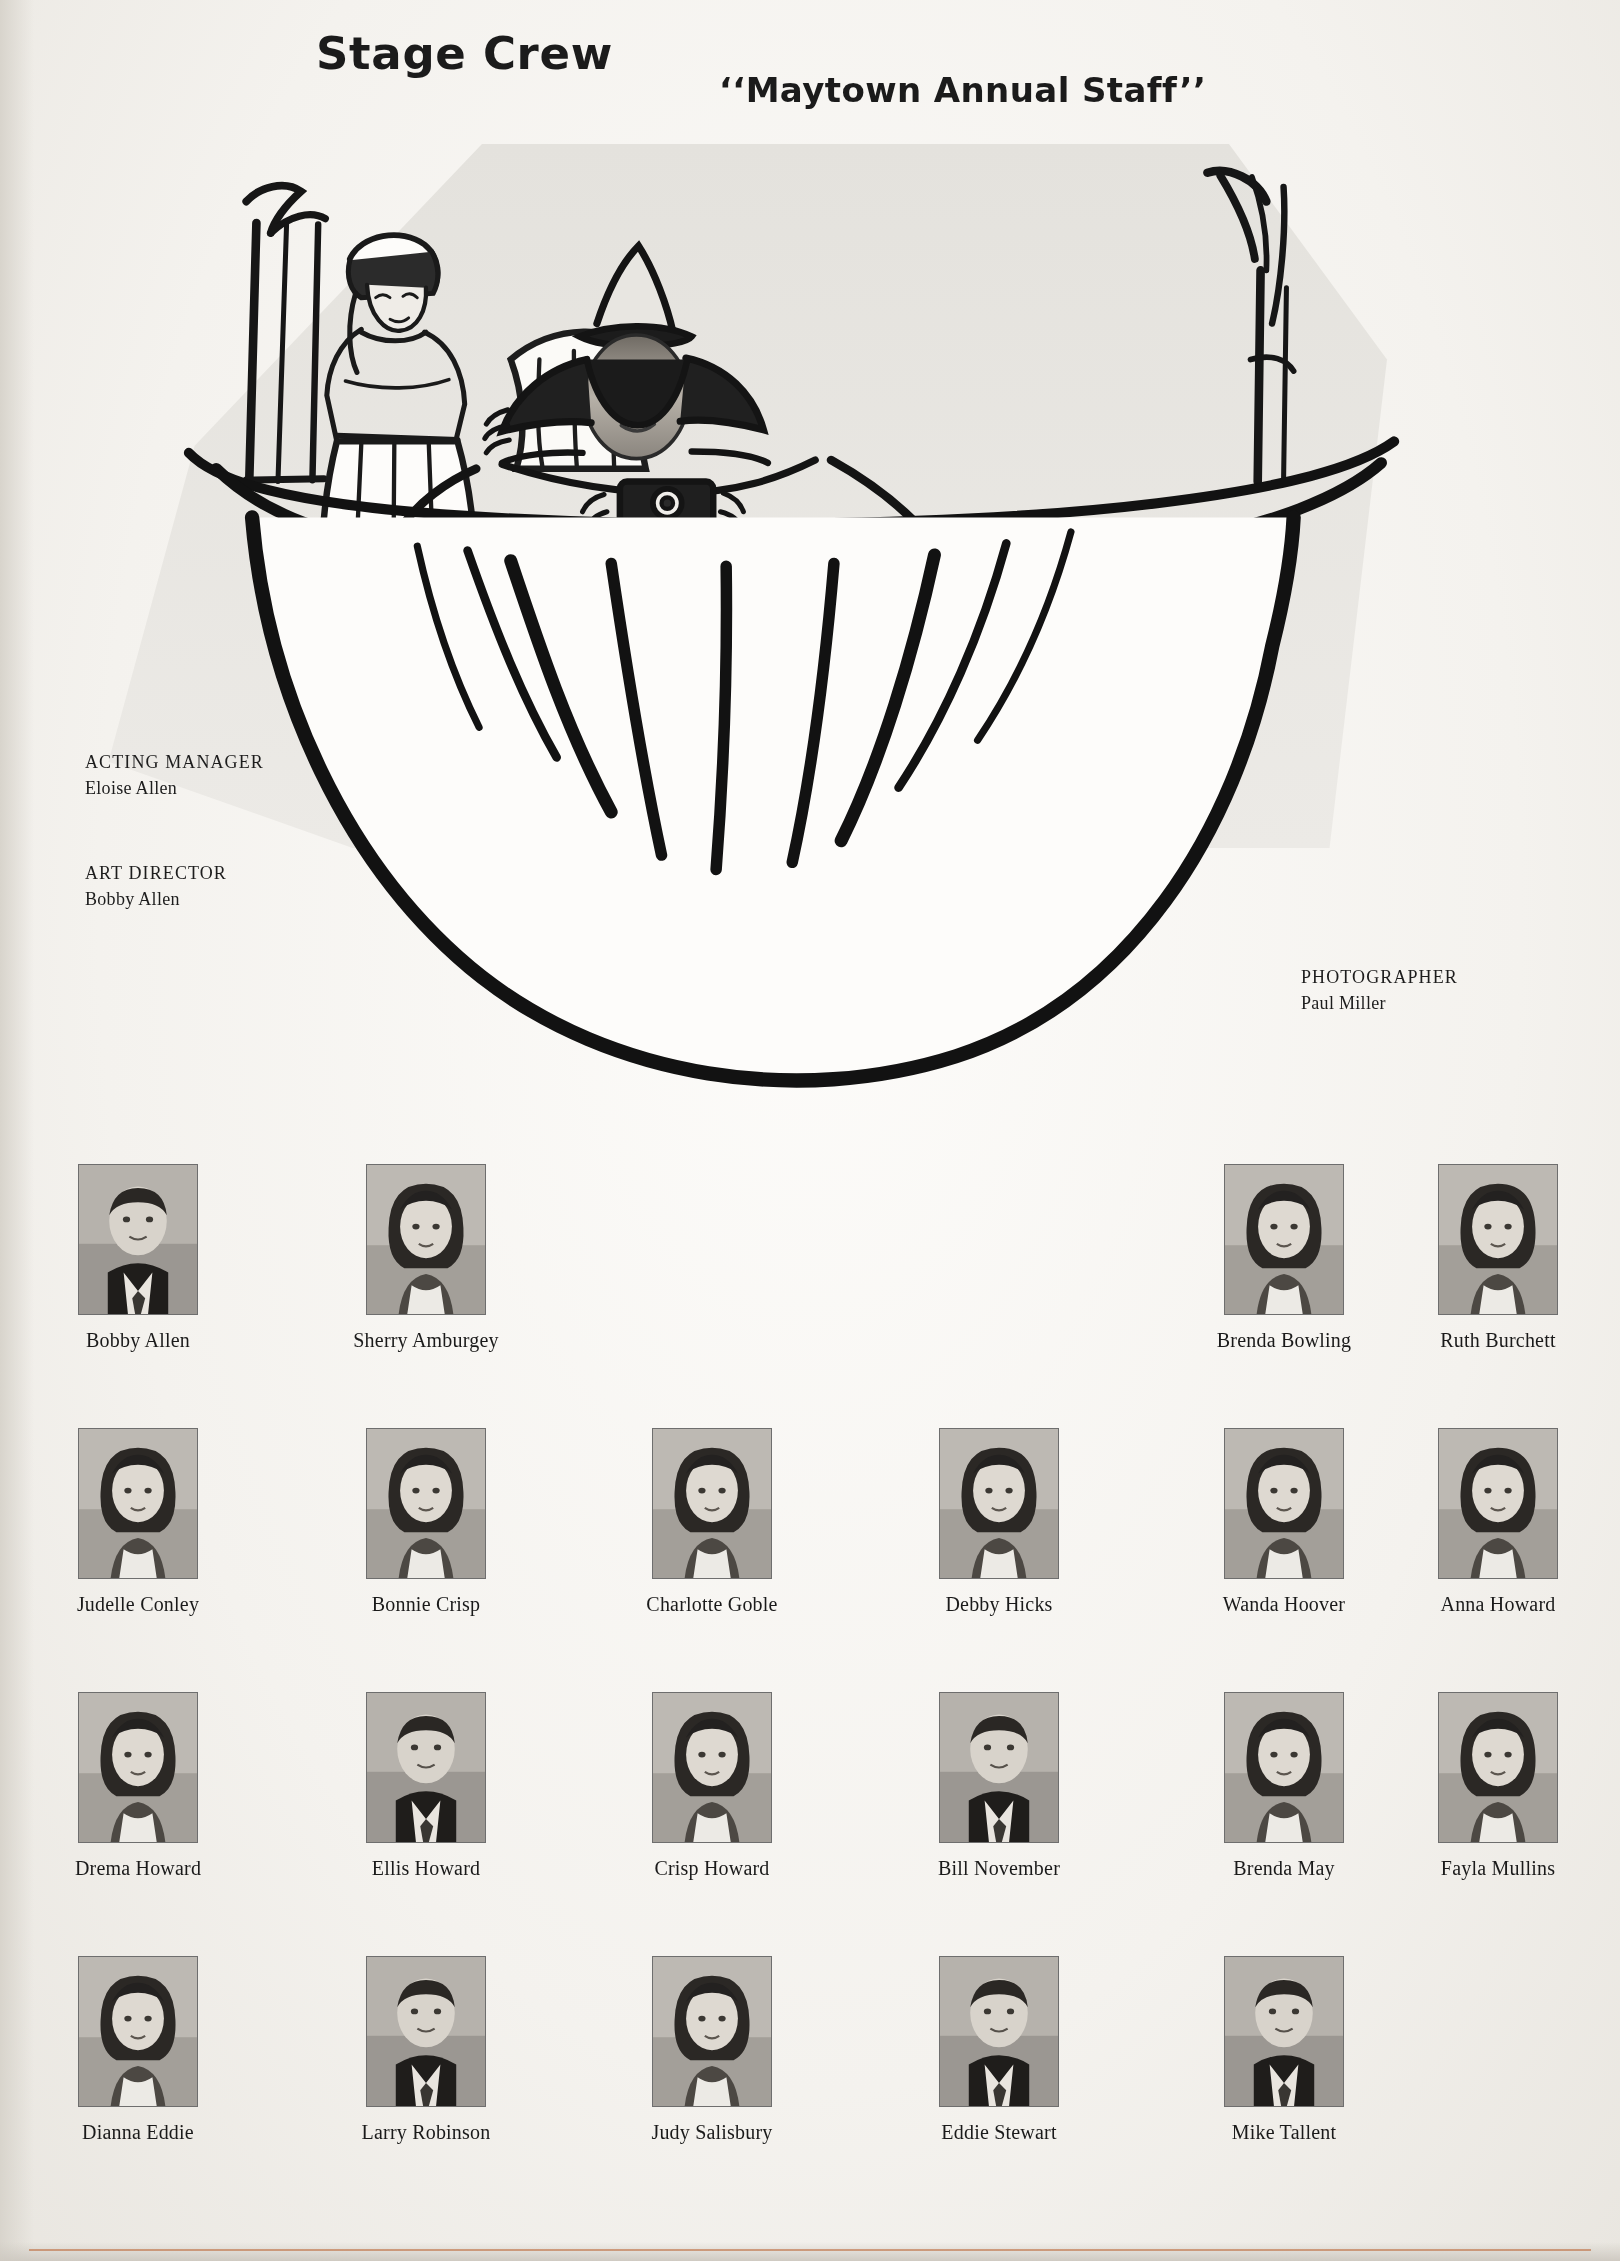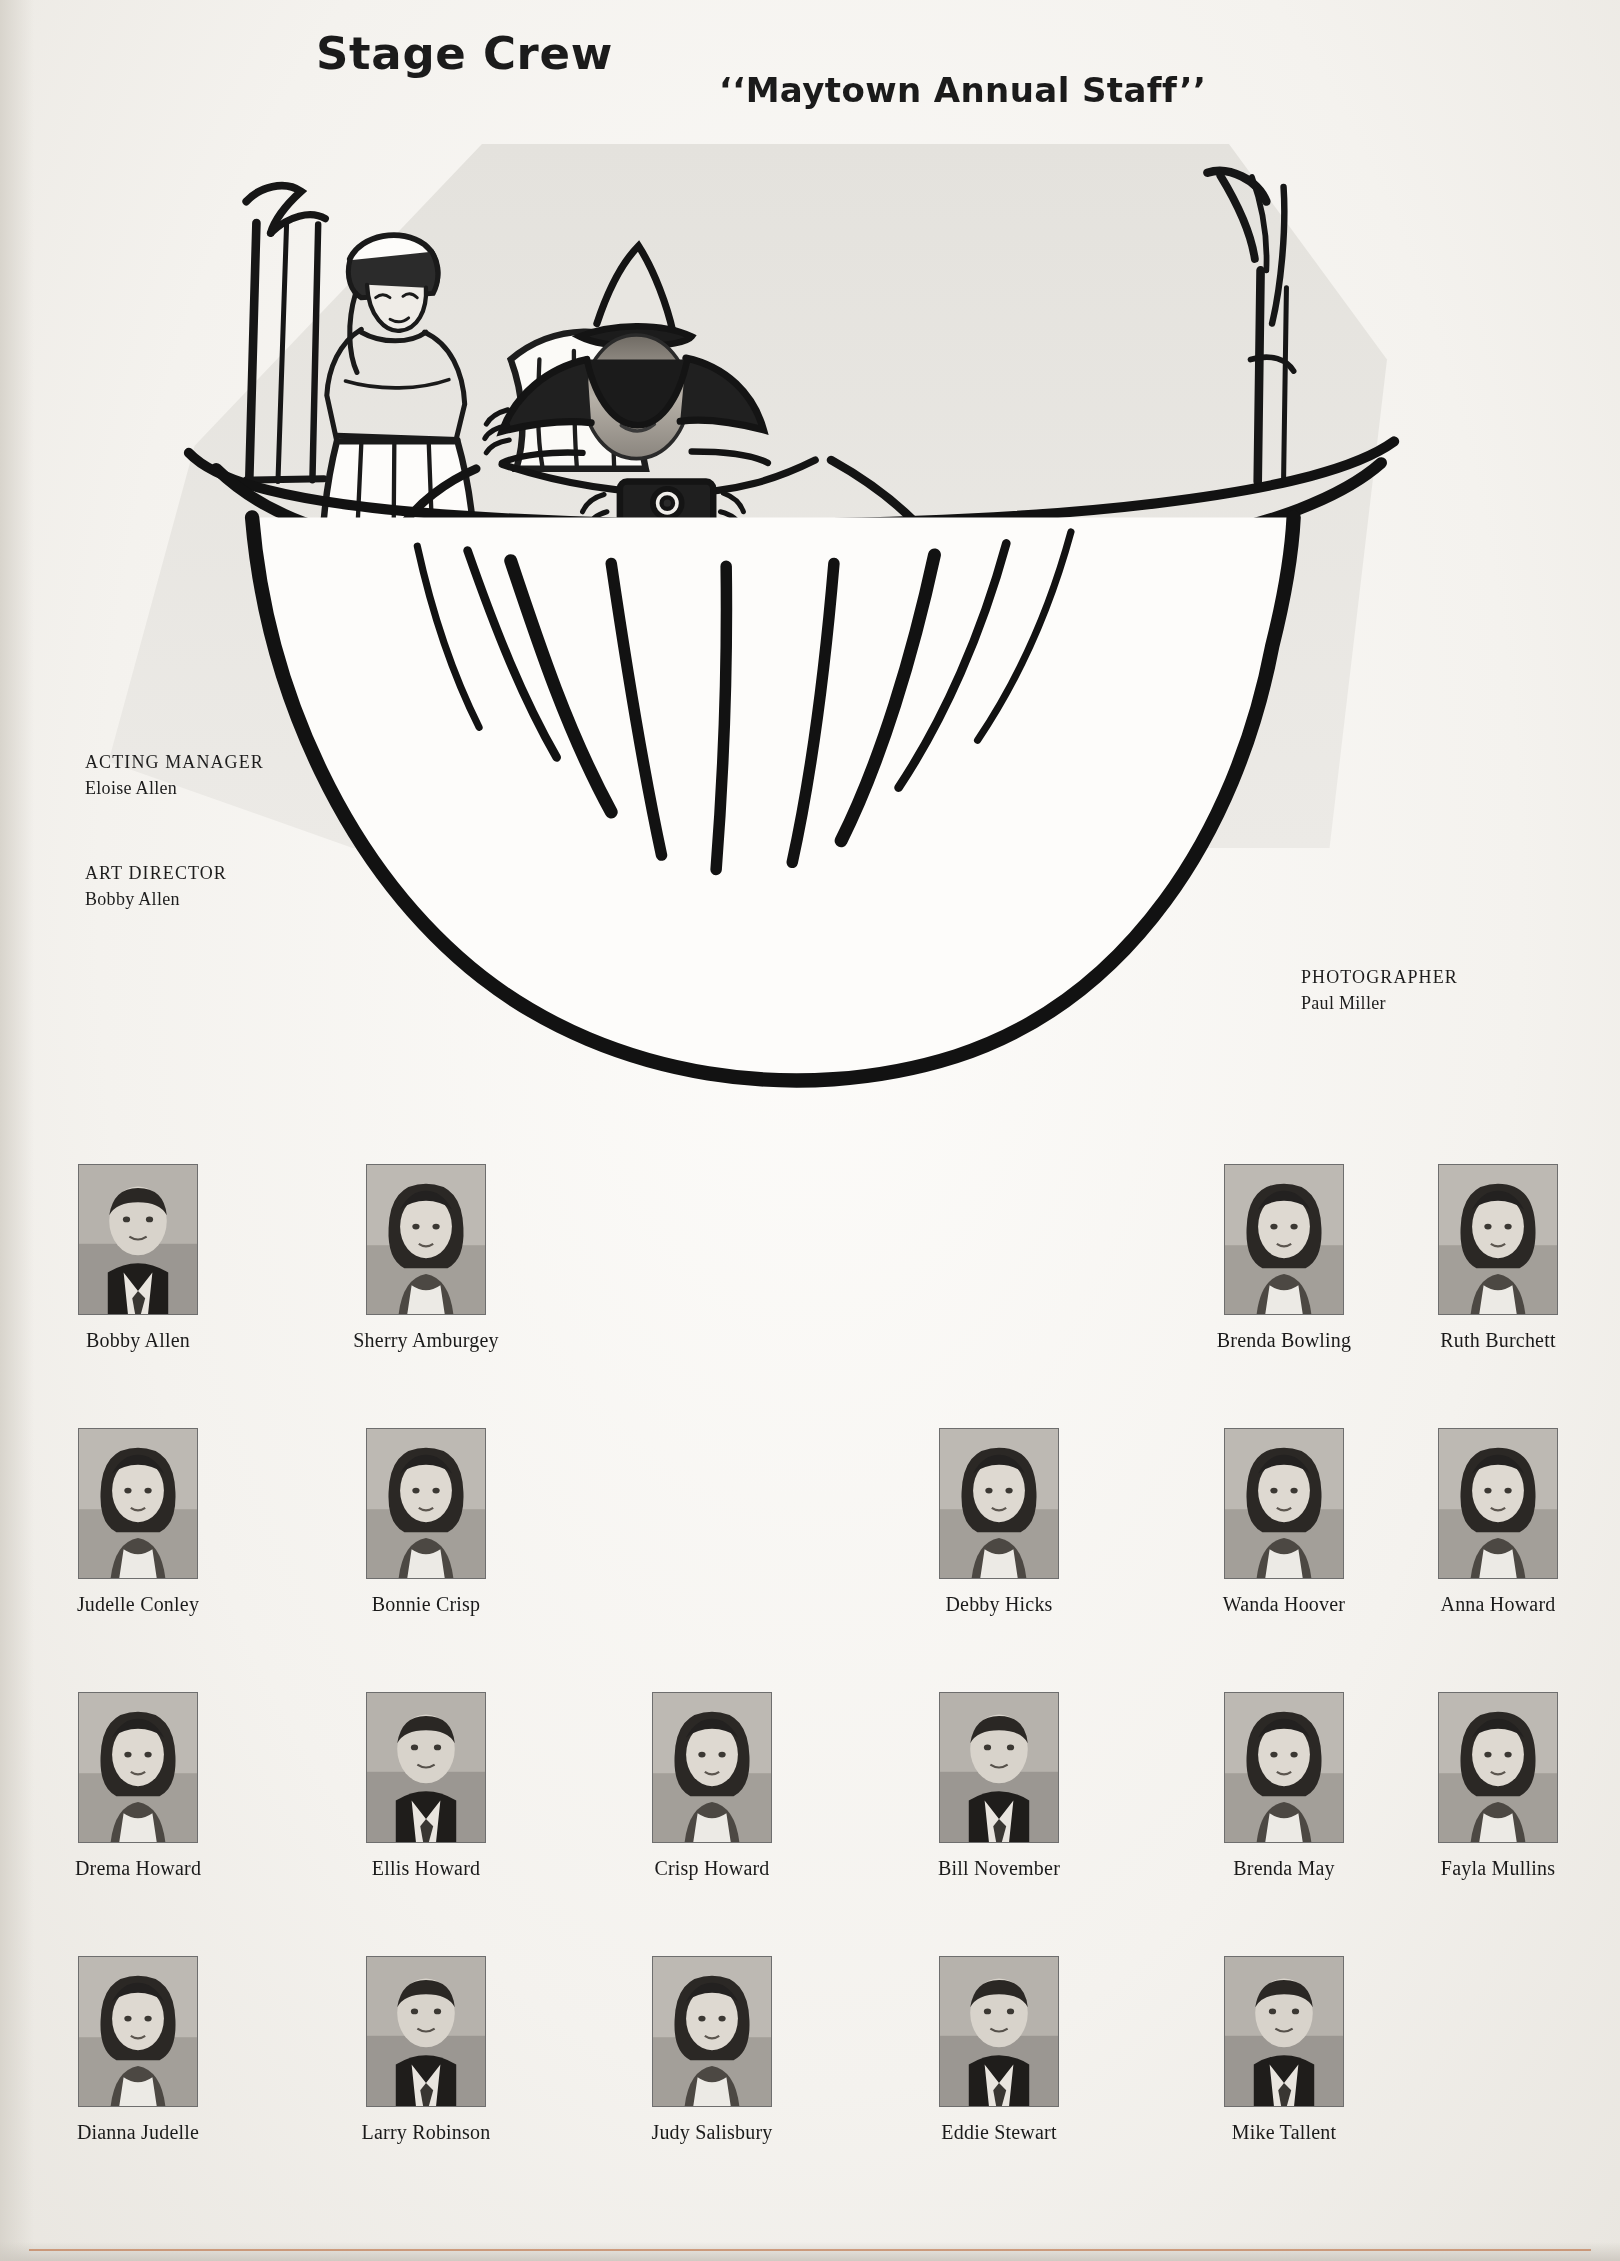--- a/index.html
+++ b/index.html
@@ -372,20 +372,37 @@
               <path d="M46,62 q14,-26 36,-26 q22,0 36,26 q-16,-12 -36,-12 q-20,0 -36,12z" fill="#232120"></path>
               <ellipse cx="68" cy="86" rx="5" ry="4" fill="#3b3833"></ellipse>
               <ellipse cx="96" cy="86" rx="5" ry="4" fill="#3b3833"></ellipse>
               <path d="M72,110 q10,7 20,0" stroke="#5c564f" stroke-width="3" fill="none"></path>
               <path d="M44,208 q6,-50 38,-56 q32,6 38,56 Z" fill="#4c4843"></path>
               <path d="M62,168 q20,14 40,0 l6,40 l-52,0 Z" fill="#eceae5"></path>
             </svg>
           </div>
           <div class="pname">Bonnie Crisp</div>
         </div>
+        <div class="portrait" style="left: 604px;">
+          <div class="photo">
+            <svg viewBox="0 0 164 208" preserveAspectRatio="none">
+              <rect width="164" height="208" fill="#a39f99"></rect>
+              <rect width="164" height="112" fill="#bdb9b3"></rect>
+              <path d="M30,88 q2,-62 52,-62 q50,0 52,62 q2,44 -22,56 L52,144 q-24,-12 -22,-56z" fill="#2b2825"></path>
+              <ellipse cx="82" cy="86" rx="36" ry="44" fill="#ded9d1"></ellipse>
+              <path d="M46,62 q14,-26 36,-26 q22,0 36,26 q-16,-12 -36,-12 q-20,0 -36,12z" fill="#232120"></path>
+              <ellipse cx="68" cy="86" rx="5" ry="4" fill="#3b3833"></ellipse>
+              <ellipse cx="96" cy="86" rx="5" ry="4" fill="#3b3833"></ellipse>
+              <path d="M72,110 q10,7 20,0" stroke="#5c564f" stroke-width="3" fill="none"></path>
+              <path d="M44,208 q6,-50 38,-56 q32,6 38,56 Z" fill="#4c4843"></path>
+              <path d="M62,168 q20,14 40,0 l6,40 l-52,0 Z" fill="#eceae5"></path>
+            </svg>
+          </div>
+          <div class="pname">Charlotte Goble</div>
+        </div>
         <div class="portrait" style="left: 891px;">
           <div class="photo">
             <svg viewBox="0 0 164 208" preserveAspectRatio="none">
               <rect width="164" height="208" fill="#a39f99"></rect>
               <rect width="164" height="112" fill="#bdb9b3"></rect>
               <path d="M30,88 q2,-62 52,-62 q50,0 52,62 q2,44 -22,56 L52,144 q-24,-12 -22,-56z" fill="#2b2825"></path>
               <ellipse cx="82" cy="86" rx="36" ry="44" fill="#ded9d1"></ellipse>
               <path d="M46,62 q14,-26 36,-26 q22,0 36,26 q-16,-12 -36,-12 q-20,0 -36,12z" fill="#232120"></path>
               <ellipse cx="68" cy="86" rx="5" ry="4" fill="#3b3833"></ellipse>
               <ellipse cx="96" cy="86" rx="5" ry="4" fill="#3b3833"></ellipse>
@@ -544,21 +561,21 @@
               <path d="M30,88 q2,-62 52,-62 q50,0 52,62 q2,44 -22,56 L52,144 q-24,-12 -22,-56z" fill="#2b2825"></path>
               <ellipse cx="82" cy="86" rx="36" ry="44" fill="#ded9d1"></ellipse>
               <path d="M46,62 q14,-26 36,-26 q22,0 36,26 q-16,-12 -36,-12 q-20,0 -36,12z" fill="#232120"></path>
               <ellipse cx="68" cy="86" rx="5" ry="4" fill="#3b3833"></ellipse>
               <ellipse cx="96" cy="86" rx="5" ry="4" fill="#3b3833"></ellipse>
               <path d="M72,110 q10,7 20,0" stroke="#5c564f" stroke-width="3" fill="none"></path>
               <path d="M44,208 q6,-50 38,-56 q32,6 38,56 Z" fill="#4c4843"></path>
               <path d="M62,168 q20,14 40,0 l6,40 l-52,0 Z" fill="#eceae5"></path>
             </svg>
           </div>
-          <div class="pname">Dianna Judelle</div>
+          <div class="pname">Dianna Eddie</div>
         </div>
         <div class="portrait" style="left: 318px;">
           <div class="photo">
             <svg viewBox="0 0 164 208" preserveAspectRatio="none">
               <rect width="164" height="208" fill="#9b9792"></rect>
               <rect width="164" height="110" fill="#b6b2ac"></rect>
               <ellipse cx="82" cy="78" rx="40" ry="48" fill="#d8d3cb"></ellipse>
               <path d="M42,70 q6,-38 40,-38 q36,0 40,38 q-10,-18 -40,-18 q-30,0 -40,18z" fill="#2a2724"></path>
               <ellipse cx="66" cy="76" rx="5" ry="4" fill="#3b3833"></ellipse>
               <ellipse cx="98" cy="76" rx="5" ry="4" fill="#3b3833"></ellipse>

